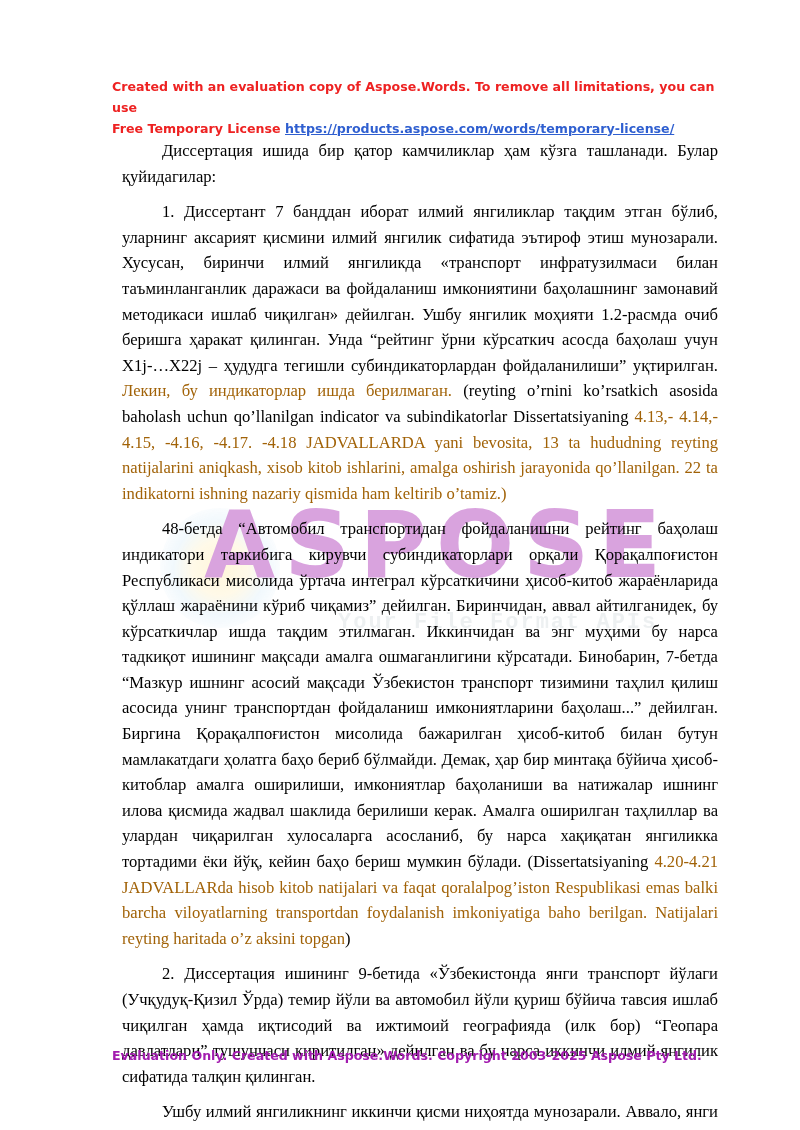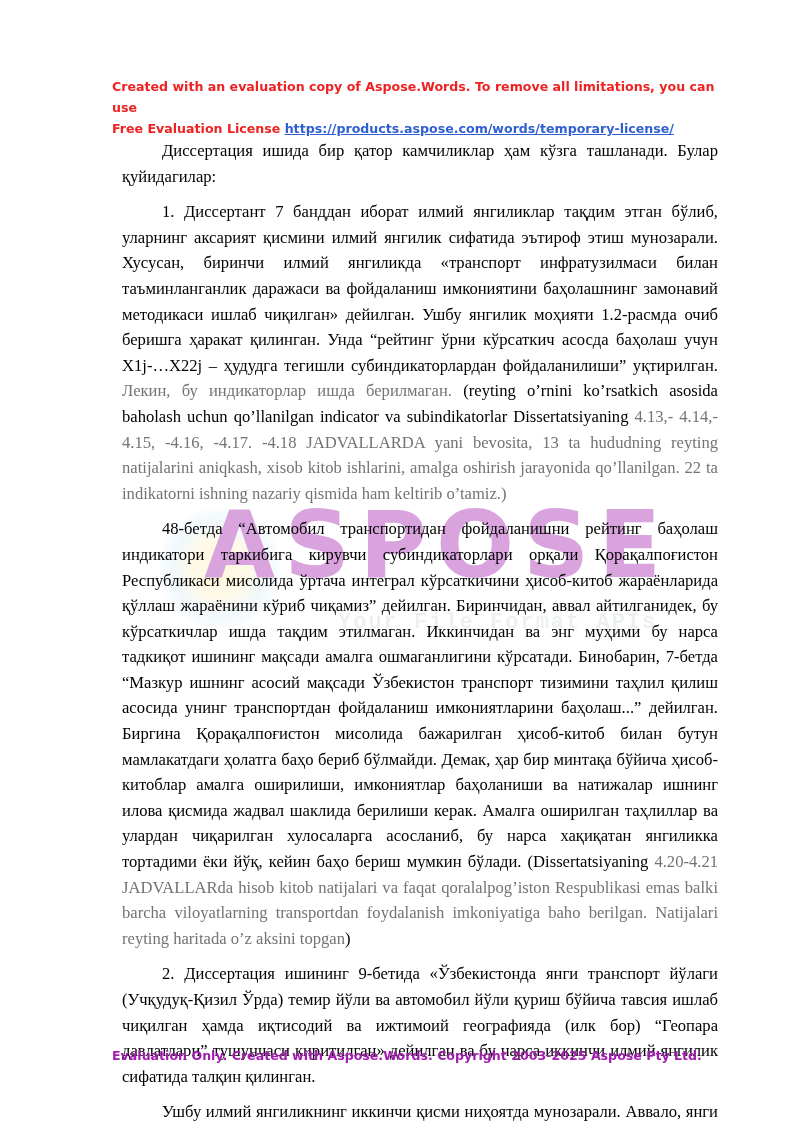--- a/index.html
+++ b/index.html
@@ -109,38 +109,38 @@
   p.para {
     margin: 10px;
     font-size: 16.6px;
     line-height: 25.6px;
     color: #000000;
     text-align: justify;
     text-indent: 40px;
     font-family: "Liberation Serif", "DejaVu Serif", serif;
   }
   .red {
-    color: #737373;
+    color: #a16207;
   }
 </style>
 </head>
 <body>
 
 <div class="page">
 
   <div class="watermark">
     <div class="wm-burst"></div>
     <div class="wm-word">ASPOSE</div>
     <div class="wm-sub">Your File Format APIs</div>
   </div>
 
   <div class="eval-header">
     <div>Created with an evaluation copy of Aspose.Words. To remove all limitations, you can use</div>
     <div>
-      <span>Free Evaluation License </span><a class="eval-link" href="#">https://products.aspose.com/words/temporary-license/</a>
+      <span>Free Temporary License </span><a class="eval-link" href="#">https://products.aspose.com/words/temporary-license/</a>
     </div>
   </div>
 
   <div class="body-area">
     <p class="para"><span>Диссертация ишида бир қатор камчиликлар ҳам кўзга ташланади. Булар қуйидагилар:</span></p>
     <p class="para"><span>1. Диссертант 7 банддан иборат илмий янгиликлар тақдим этган бўлиб, уларнинг аксарият қисмини илмий янгилик сифатида эътироф этиш мунозарали. Хусусан, биринчи илмий янгиликда «транспорт инфратузилмаси билан таъминланганлик даражаси ва фойдаланиш имкониятини баҳолашнинг замонавий методикаси ишлаб чиқилган» дейилган. Ушбу янгилик моҳияти 1.2-расмда очиб беришга ҳаракат қилинган. Унда “рейтинг ўрни кўрсаткич асосда баҳолаш учун X1j-…X22j – ҳудудга тегишли субиндикаторлардан фойдаланилиши” уқтирилган. </span><span class="red">Лекин, бу индикаторлар ишда берилмаган.</span><span> (reyting o’rnini ko’rsatkich asosida baholash uchun qo’llanilgan indicator va subindikatorlar Dissertatsiyaning </span><span class="red">4.13,- 4.14,- 4.15, -4.16, -4.17. -4.18 JADVALLARDA yani bevosita, 13 ta hududning reyting natijalarini aniqkash, xisob kitob ishlarini, amalga oshirish jarayonida qo’llanilgan. 22 ta  indikatorni ishning nazariy qismida ham keltirib o’tamiz.)</span></p>
     <p class="para"><span>48-бетда “Автомобил транспортидан фойдаланишни рейтинг баҳолаш индикатори таркибига кирувчи субиндикаторлари орқали Қорақалпоғистон Республикаси мисолида ўртача интеграл кўрсаткичини ҳисоб-китоб жараёнларида қўллаш жараёнини кўриб чиқамиз” дейилган. Биринчидан, аввал айтилганидек, бу кўрсаткичлар ишда тақдим этилмаган. Иккинчидан ва энг муҳими бу нарса тадкиқот ишининг мақсади амалга ошмаганлигини кўрсатади. Бинобарин, 7-бетда “Мазкур ишнинг асосий мақсади Ўзбекистон транспорт тизимини таҳлил қилиш асосида унинг транспортдан фойдаланиш имкониятларини баҳолаш...” дейилган. Биргина Қорақалпоғистон мисолида бажарилган ҳисоб-китоб билан бутун мамлакатдаги ҳолатга баҳо бериб бўлмайди. Демак, ҳар бир минтақа бўйича ҳисоб-китоблар амалга оширилиши, имкониятлар баҳоланиши ва натижалар ишнинг илова қисмида жадвал шаклида берилиши керак.  Амалга оширилган таҳлиллар ва улардан чиқарилган хулосаларга асосланиб, бу нарса хақиқатан янгиликка тортадими ёки йўқ, кейин баҳо бериш мумкин бўлади. (Dissertatsiyaning </span><span class="red">4.20-4.21 JADVALLARda hisob kitob natijalari va faqat qoralalpog’iston Respublikasi emas balki barcha viloyatlarning transportdan foydalanish imkoniyatiga baho berilgan. Natijalari reyting haritada  o’z aksini topgan</span><span>)</span></p>
     <p class="para"><span>2. Диссертация ишининг 9-бетида «Ўзбекистонда янги транспорт йўлаги (Учқудуқ-Қизил Ўрда) темир йўли ва автомобил йўли қуриш бўйича тавсия ишлаб чиқилган ҳамда иқтисодий ва ижтимоий географияда (илк бор) “Геопара давлатлари” тушунчаси киритилган» дейилган ва бу нарса иккинчи илмий янгилик сифатида талқин қилинган.</span></p>
     <p class="para"><span>Ушбу илмий янгиликнинг иккинчи қисми ниҳоятда мунозарали. Аввало, янги илмий терминларни муомалага киритиш бўйича тавсияларни асослашда, одатда, дунё эътироф этган олимларнинг қарашларига мурожаат қилинади. Бу ерда эса тадқиқотчи ўз мақоласидан иқтибос келтирган. Муаллиф ушбу</span></p>
   </div>

